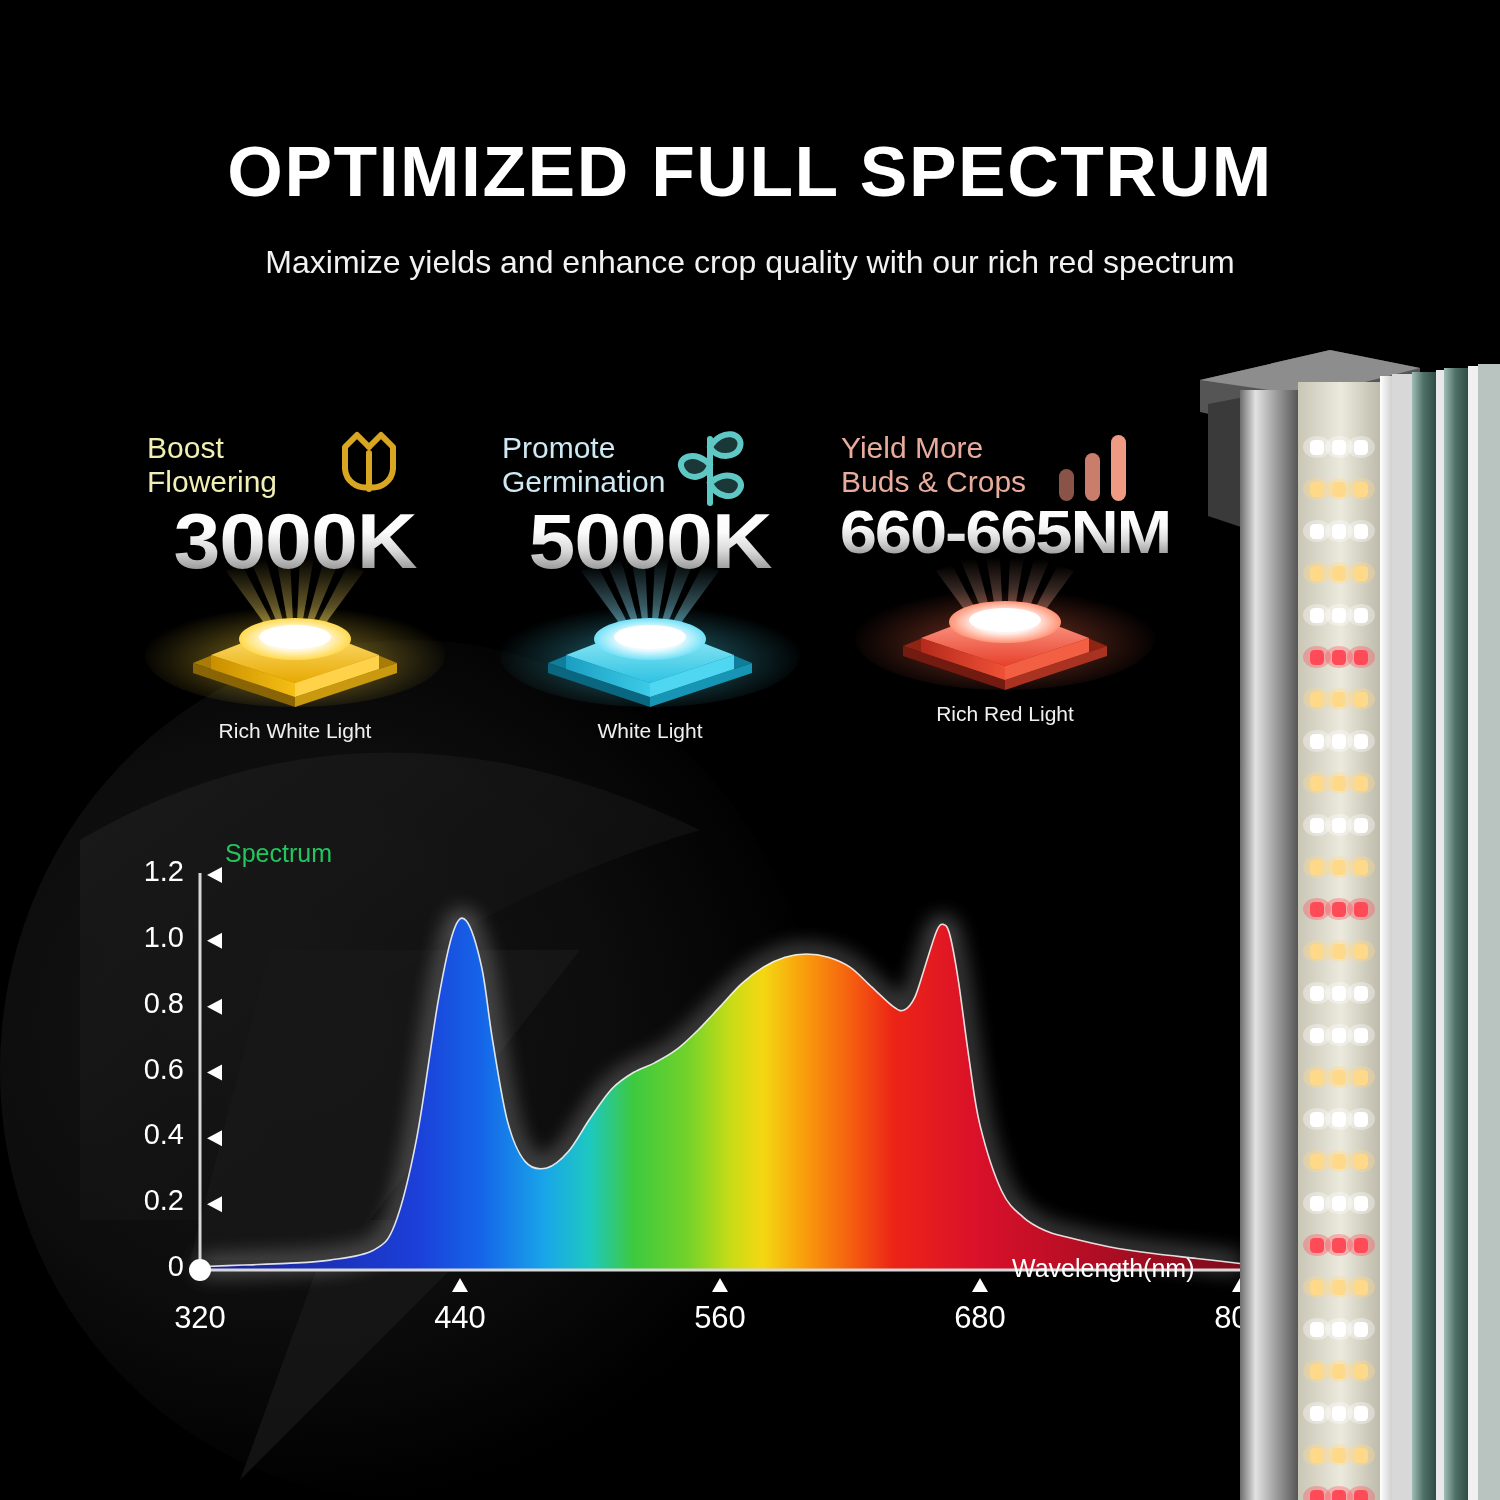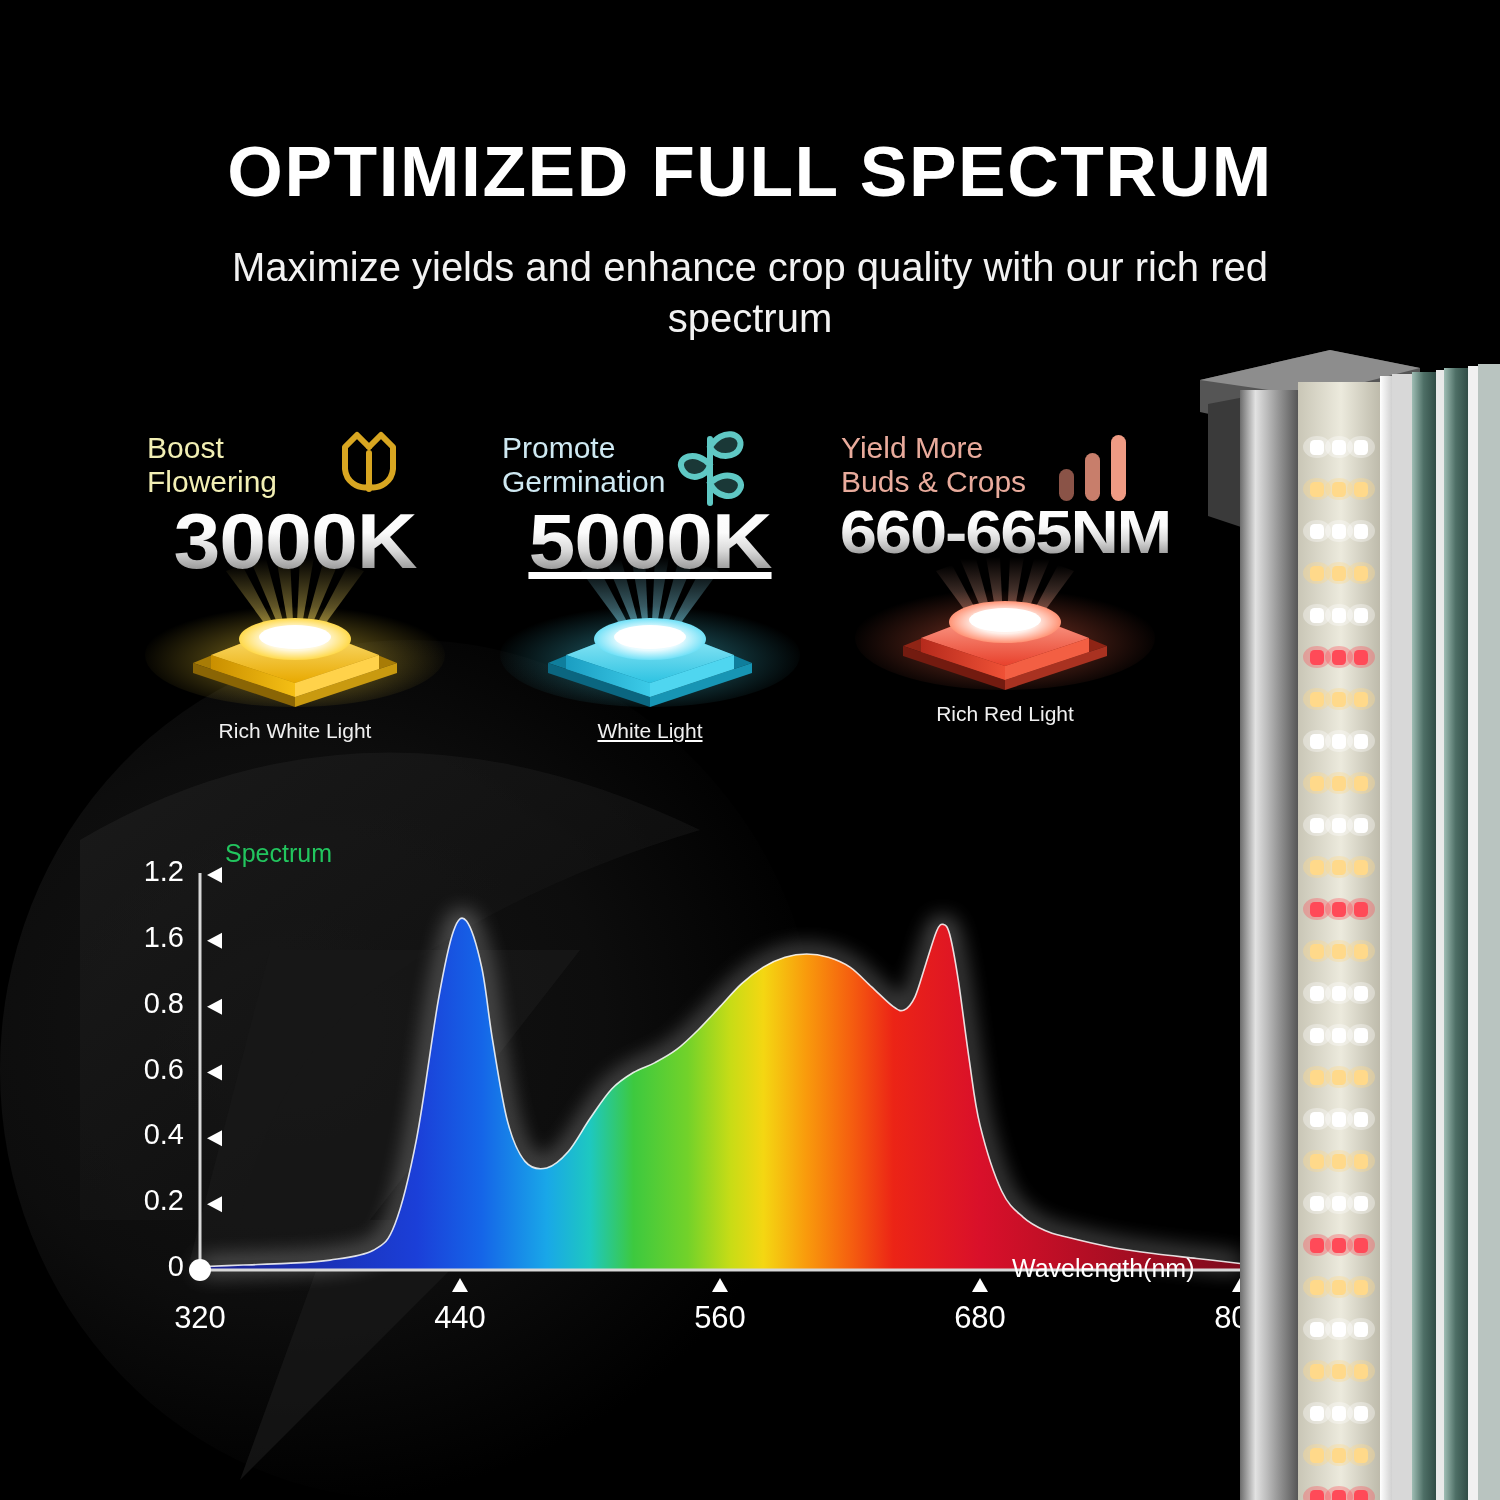--- a/index.html
+++ b/index.html
@@ -29,32 +29,32 @@
     margin-top:112px;
     font-size:70px;
     font-weight:bold;
     letter-spacing:1.5px;
     font-family:"Liberation Sans Narrow","Liberation Sans",sans-serif;
     transform:scaleX(1.02);
     color:#ffffff;
   }
   .subtitle {
     margin-top:30px;
-    font-size:40px;
+    font-size:32px;
     line-height:1.28;
     font-weight:400;
     color:#f2f2f2;
     padding:0 200px;
   }
 
   
   .features { position:absolute; left:115px; top:415px; width:1095px; height:345px;margin-top:10px; }
   .feature { position:absolute; top:0; width:360px; height:345px; }
   .f1 { left:0; }
-  .f2 { left:355px;text-decoration:underline; }
+  .f2 { left:355px; }
   .f3 { left:710px; }
 
   .f-headrow { position:relative; height:76px; }
   .f-label {
     position:absolute; left:32px; top:6px;
     font-size:30px; line-height:1.12; font-weight:400;
     white-space:pre-line;
   }
   .f1 .f-label { color:#f2efb4; }
   .f2 .f-label { color:#cfe9f2; }
@@ -377,21 +377,21 @@
       <path d="M 1112 437 L 1128 437 L 1120 423 Z" fill="#ffffff"></path>
     </svg>
   <div class="axis-label-spectrum">Spectrum</div>
   <div class="axis-label-wl">Wavelength(nm)</div>
   <div id="ytick-host">
       <div class="ytick" style="top: 395px; left: -6px;">0</div>
       <div class="ytick" style="top: 329.167px; left: -6px;">0.2</div>
       <div class="ytick" style="top: 263.333px; left: -6px;">0.4</div>
       <div class="ytick" style="top: 197.5px; left: -6px;">0.6</div>
       <div class="ytick" style="top: 131.667px; left: -6px;">0.8</div>
-      <div class="ytick" style="top: 65.8333px; left: -6px;">1.6</div>
+      <div class="ytick" style="top: 65.8333px; left: -6px;">1.0</div>
       <div class="ytick" style="top: 0px; left: -6px;">1.2</div>
     </div>
   <div id="xtick-host">
       <div class="xtick" style="left: 25px; top: 445px;">320</div>
       <div class="xtick" style="left: 285px; top: 445px;">440</div>
       <div class="xtick" style="left: 545px; top: 445px;">560</div>
       <div class="xtick" style="left: 805px; top: 445px;">680</div>
       <div class="xtick" style="left: 1065px; top: 445px;">800</div>
     </div>
 </div>

